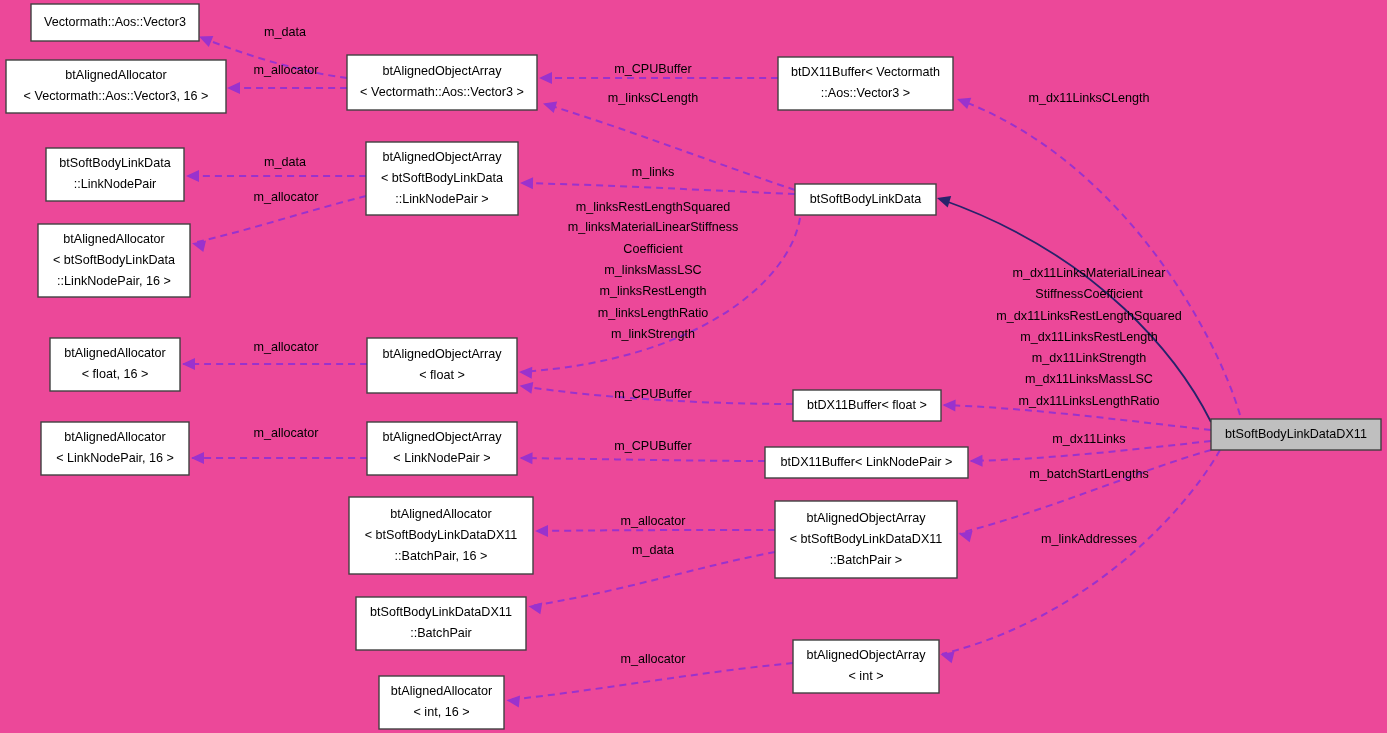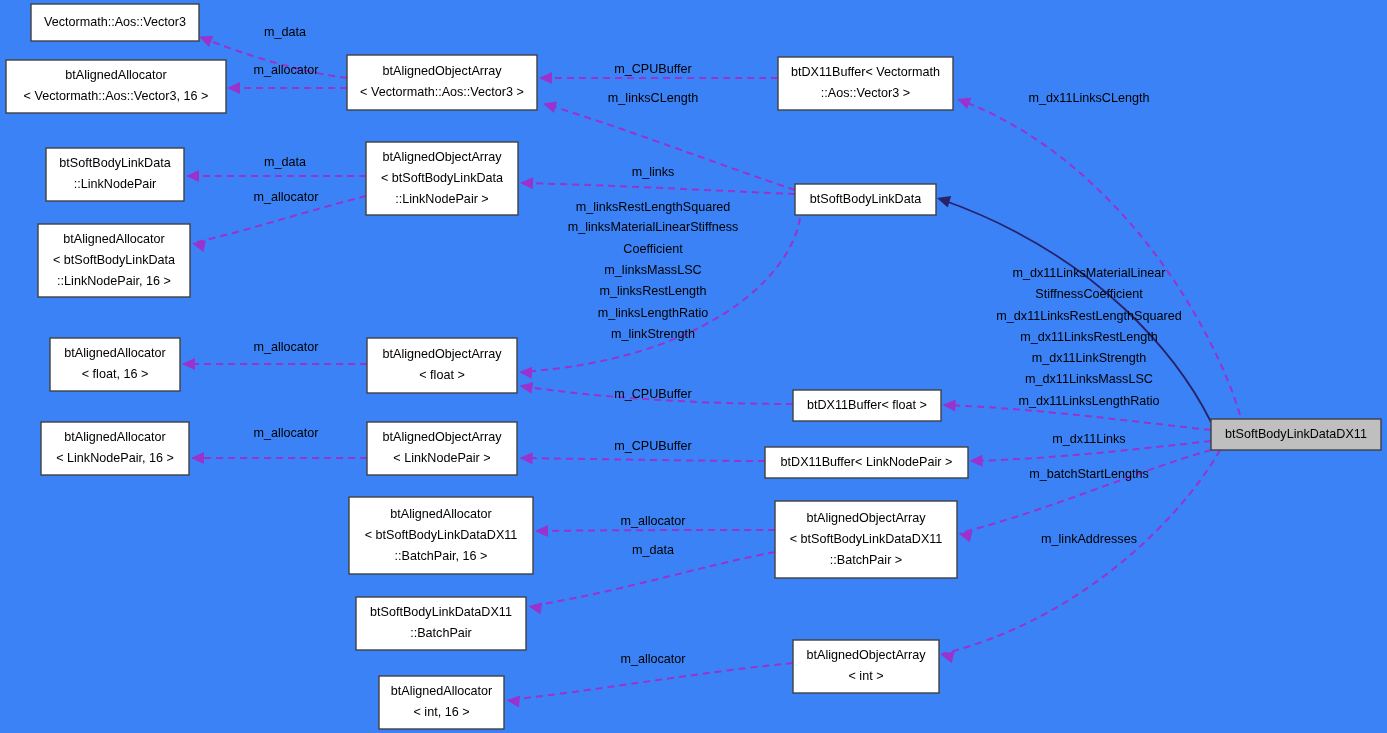--- a/index.html
+++ b/index.html
@@ -7,21 +7,21 @@
     padding: 0;
     background: #ffffff;
   }
   body {
     font-family: "Liberation Sans", sans-serif;
   }
   #diagram-root {
     position: relative;
     width: 1387px;
     height: 733px;
-    background: #3b82f6;
+    background: #ec4899;
     overflow: hidden;
     text-decoration: underline;
   }
   svg.canvas {
     position: absolute;
     left: 0; top: 0;
     width: 1387px;
     height: 733px;
   }
   .node-rect {

